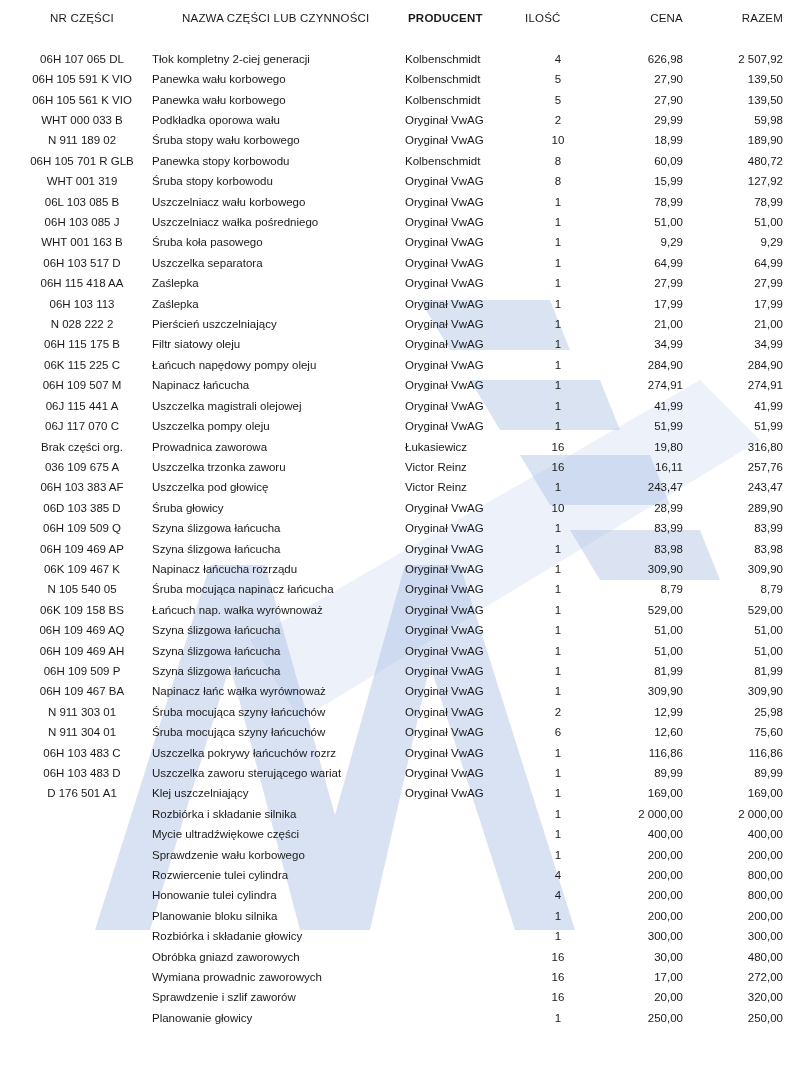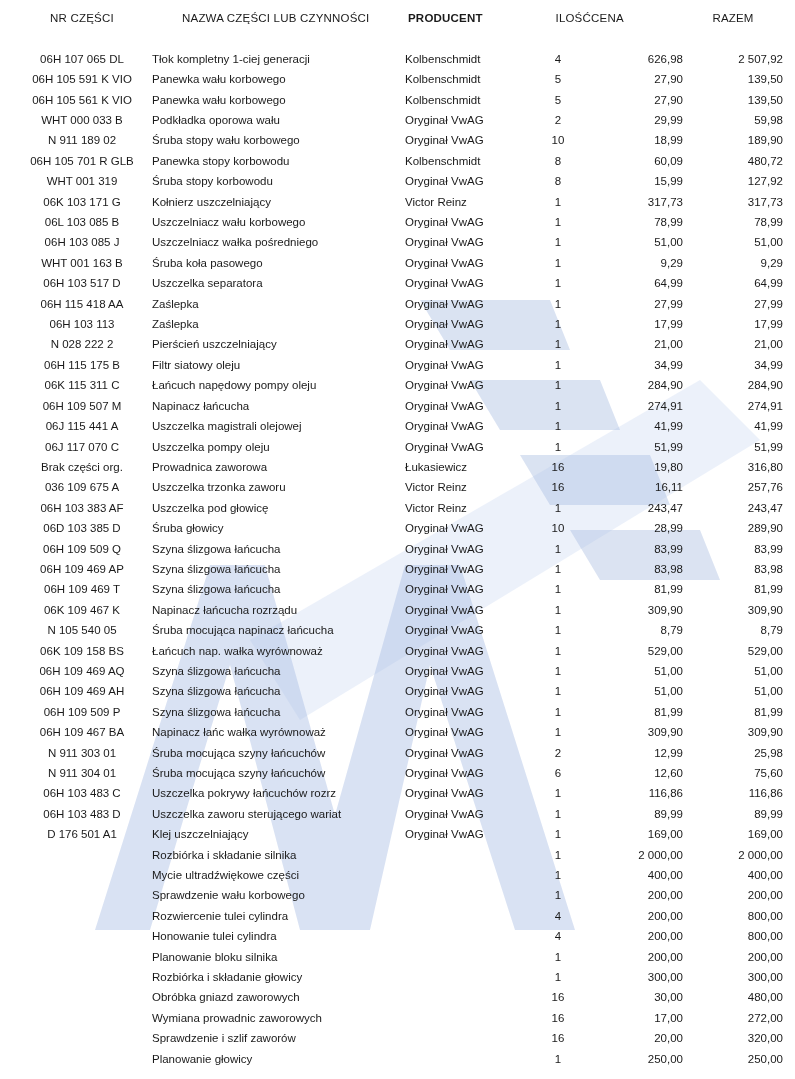--- a/index.html
+++ b/index.html
@@ -62,23 +62,23 @@
   .nr    { text-align: center; }
   .name  { text-align: left; padding-left: 6px; margin-top: 16px; }
   .prod  { text-align: left; padding-left: 3px; }
   .qty   { text-align: center; }
   .price { text-align: right; padding-right: 14px; }
   .total { text-align: right; padding-right: 10px; }
 
   thead th.nr    { text-align: center; }
   thead th.name  { text-align: left; padding-left: 30px; }
   thead th.prod  { text-align: left; padding-left: 3px; font-weight: bold; }
-  thead th.qty   { text-align: right; }
-  thead th.price { text-align: left; }
-  thead th.total { text-align: center; margin-top: 48px; }
+  thead th.qty   { text-align: left; }
+  thead th.price { text-align: right; }
+  thead th.total { text-align: right; margin-top: 48px; }
 
   .spacer-row td { height: 12px; line-height: 12px; }
 </style>
 </head>
 <body>
 
 <svg class="watermark" viewBox="0 0 795 1079" xmlns="http://www.w3.org/2000/svg">
   <g opacity="0.40" fill="#9fb6e0">
     <polygon points="95,930 210,565 265,565 335,815 405,565 460,565 575,930 515,930 430,665 370,930 300,930 230,665 150,930"></polygon>
   </g>
@@ -112,21 +112,21 @@
         <th class="price">CENA</th>
         <th class="total">RAZEM</th>
       </tr>
     </thead>
     <tbody id="parts-body">
       <tr class="spacer-row">
           <td colspan="6"></td>
         </tr>
     <tr>
           <td class="nr">06H 107 065 DL</td>
-          <td class="name">Tłok kompletny 1-ciej generacji</td>
+          <td class="name">Tłok kompletny 2-ciej generacji</td>
           <td class="prod">Kolbenschmidt</td>
           <td class="qty">4</td>
           <td class="price">626,98</td>
           <td class="total">2 507,92</td>
         </tr>
         <tr>
           <td class="nr">06H 105 591 K VIO</td>
           <td class="name">Panewka wału korbowego</td>
           <td class="prod">Kolbenschmidt</td>
           <td class="qty">5</td>
@@ -167,28 +167,20 @@
         </tr>
         <tr>
           <td class="nr">WHT 001 319</td>
           <td class="name">Śruba stopy korbowodu</td>
           <td class="prod">Oryginał VwAG</td>
           <td class="qty">8</td>
           <td class="price">15,99</td>
           <td class="total">127,92</td>
         </tr>
         <tr>
-          <td class="nr">06K 103 171 G</td>
-          <td class="name">Kołnierz uszczelniający</td>
-          <td class="prod">Victor Reinz</td>
-          <td class="qty">1</td>
-          <td class="price">317,73</td>
-          <td class="total">317,73</td>
-        </tr>
-        <tr>
           <td class="nr">06L 103 085 B</td>
           <td class="name">Uszczelniacz wału korbowego</td>
           <td class="prod">Oryginał VwAG</td>
           <td class="qty">1</td>
           <td class="price">78,99</td>
           <td class="total">78,99</td>
         </tr>
         <tr>
           <td class="nr">06H 103 085 J</td>
           <td class="name">Uszczelniacz wałka pośredniego</td>
@@ -239,21 +231,21 @@
         </tr>
         <tr>
           <td class="nr">06H 115 175 B</td>
           <td class="name">Filtr siatowy oleju</td>
           <td class="prod">Oryginał VwAG</td>
           <td class="qty">1</td>
           <td class="price">34,99</td>
           <td class="total">34,99</td>
         </tr>
         <tr>
-          <td class="nr">06K 115 311 C</td>
+          <td class="nr">06K 115 225 C</td>
           <td class="name">Łańcuch napędowy pompy oleju</td>
           <td class="prod">Oryginał VwAG</td>
           <td class="qty">1</td>
           <td class="price">284,90</td>
           <td class="total">284,90</td>
         </tr>
         <tr>
           <td class="nr">06H 109 507 M</td>
           <td class="name">Napinacz łańcucha</td>
           <td class="prod">Oryginał VwAG</td>
@@ -319,28 +311,20 @@
         </tr>
         <tr>
           <td class="nr">06H 109 469 AP</td>
           <td class="name">Szyna ślizgowa łańcucha</td>
           <td class="prod">Oryginał VwAG</td>
           <td class="qty">1</td>
           <td class="price">83,98</td>
           <td class="total">83,98</td>
         </tr>
         <tr>
-          <td class="nr">06H 109 469 T</td>
-          <td class="name">Szyna ślizgowa łańcucha</td>
-          <td class="prod">Oryginał VwAG</td>
-          <td class="qty">1</td>
-          <td class="price">81,99</td>
-          <td class="total">81,99</td>
-        </tr>
-        <tr>
           <td class="nr">06K 109 467 K</td>
           <td class="name">Napinacz łańcucha rozrządu</td>
           <td class="prod">Oryginał VwAG</td>
           <td class="qty">1</td>
           <td class="price">309,90</td>
           <td class="total">309,90</td>
         </tr>
         <tr>
           <td class="nr">N 105 540 05</td>
           <td class="name">Śruba mocująca napinacz łańcucha</td>

